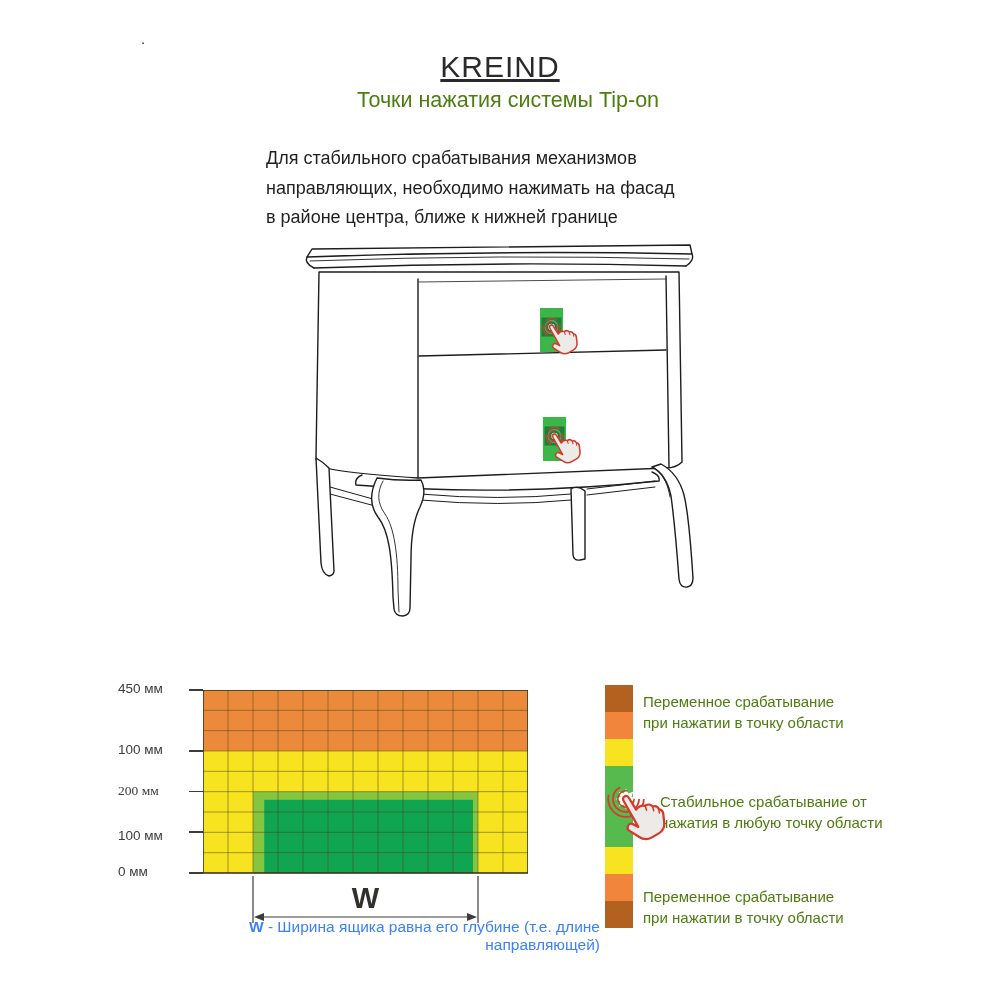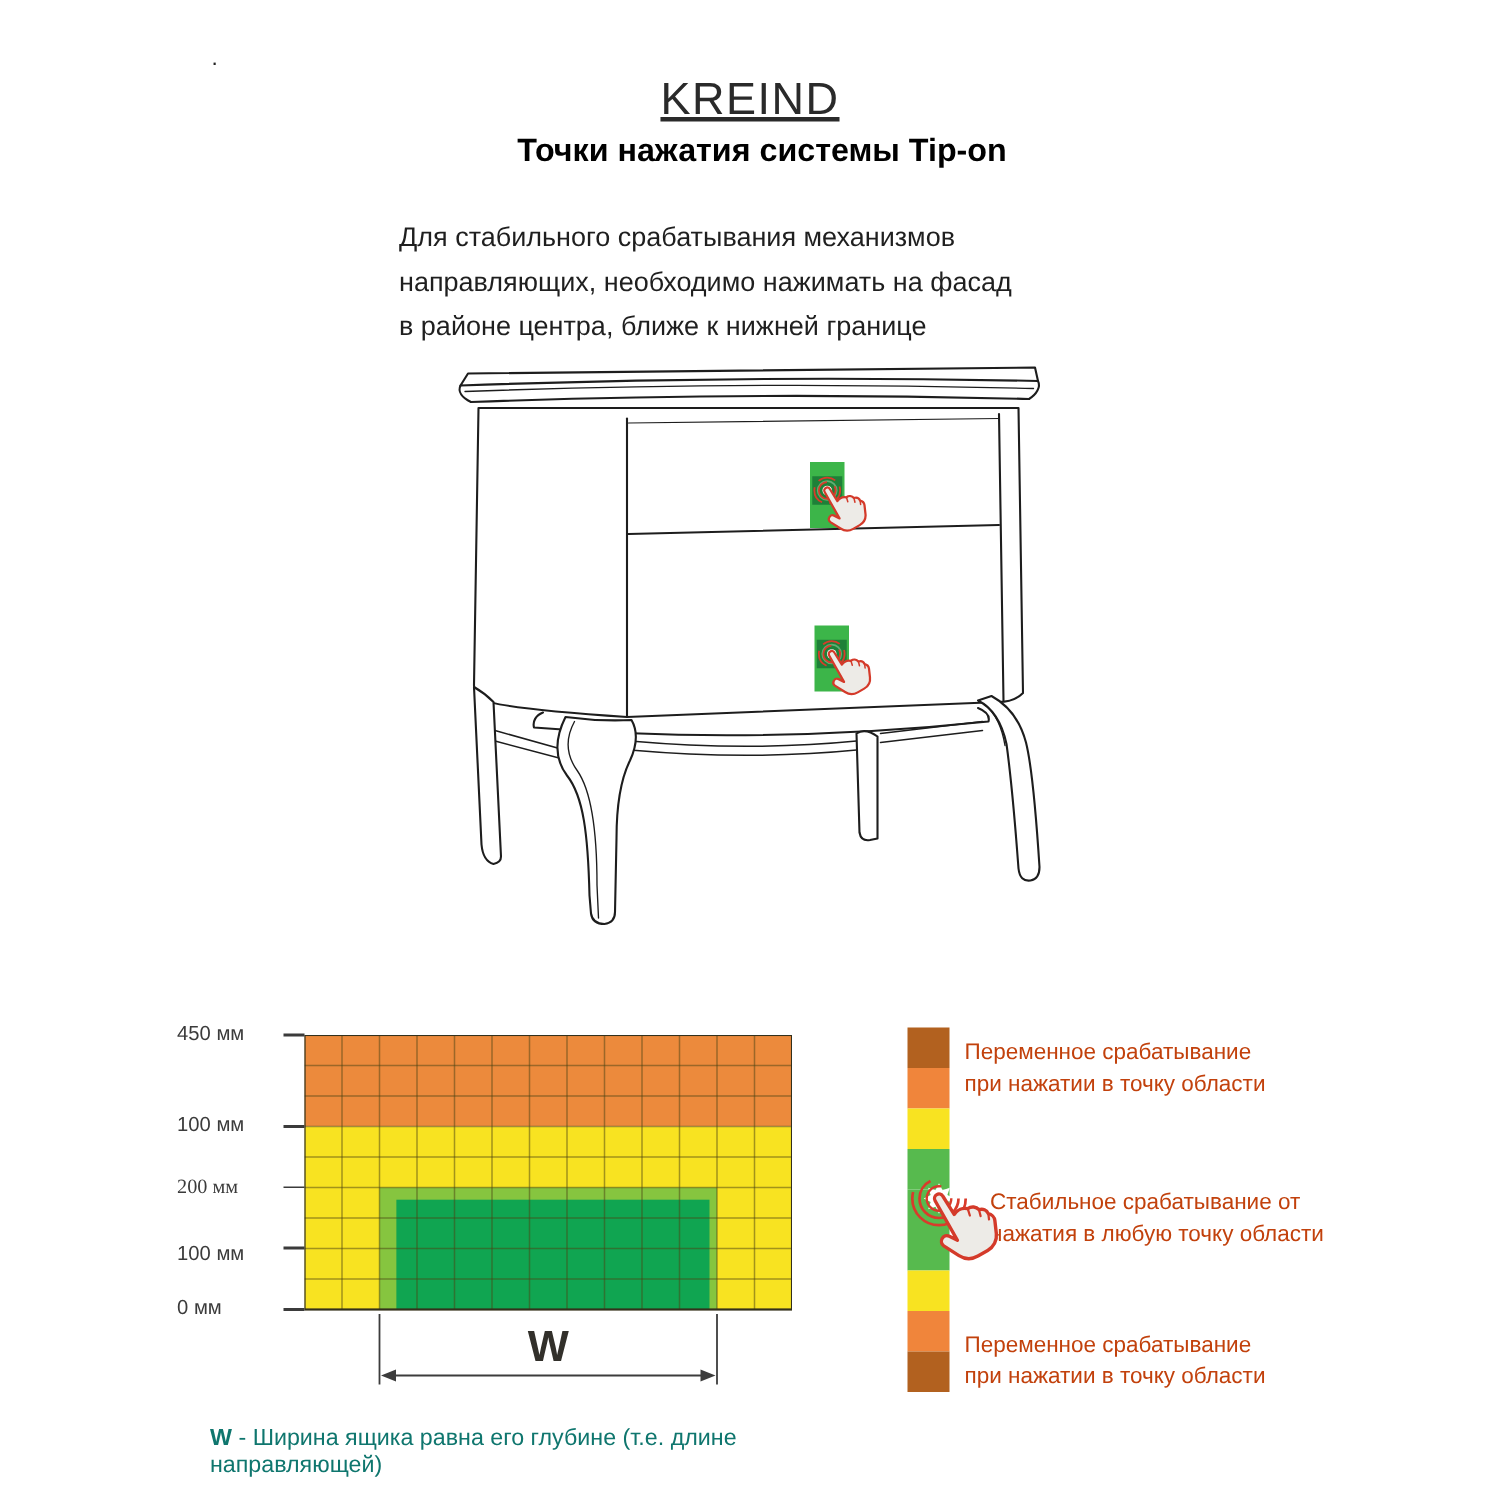--- a/index.html
+++ b/index.html
@@ -2,37 +2,37 @@
 <html><head>
 <meta charset="utf-8">
 <style>
   html,body{margin:0;padding:0;background:#fff;}
   #page{position:relative;width:1000px;height:1000px;background:#fff;overflow:hidden;
         font-family:"Liberation Sans","DejaVu Sans",sans-serif;color:#1f1f1f;}
   .abs{position:absolute;}
   #stray-dot{left:141px;top:30px;font-size:15px;color:#222;}
   #brand{left:0;right:0;top:50px;margin:0;text-align:center;font-size:30px;font-weight:400;
          letter-spacing:1px;color:#2a2a2a;text-decoration:underline;}
-  #subtitle{left:16px;right:0;top:88px;margin:0;text-align:center;font-size:21.5px;font-weight:700;color:#000000;}
+  #subtitle{left:16px;right:0;top:88px;margin:0;text-align:center;font-size:21.5px;font-weight:400;color:#4d7c0f;}
   #intro{left:262px;top:140px;width:520px;margin:4px;font-size:18px;line-height:29.5px;
          white-space:pre-line;color:#1f1f1f;}
   #art{left:0;top:0;width:1000px;height:1000px;pointer-events:none;}
   #grid-svg{left:203px;top:690px;}
   .gl{stroke:#4b4413;stroke-opacity:.5;stroke-width:1;}
   .gb{stroke:#33301c;stroke-width:1.4;fill:none;}
   .dim{stroke:#3c3c3c;stroke-width:1.2;}
   .dimhead{fill:#3c3c3c;stroke:none;}
   .axlab{position:absolute;left:118px;width:68px;text-align:left;font-size:13.5px;color:#3b3b3b;}
   .axtick{position:absolute;left:189px;width:14px;height:1.6px;background:#3b3b3b;}
   #w-label{left:253px;top:882px;width:225px;text-align:center;font-size:29px;font-weight:700;color:#32302b;}
-  #caption{left:140px;top:950px;width:460px;text-align:left;font-size:15.5px;color:#0f766e;}
+  #caption{left:140px;top:918px;width:460px;text-align:right;font-size:15.5px;color:#3b82f6;}
   #caption b{font-weight:700;}
   #legend-bar{left:605px;top:685px;width:28px;}
   #legend-bar .seg{width:28px;height:27px;}
-  .legend-entry{position:absolute;font-size:15px;line-height:21px;color:#c2410c;white-space:pre-line;}
+  .legend-entry{position:absolute;font-size:15px;line-height:21px;color:#4d7c0f;white-space:pre-line;}
   #legend-entry-0{left:643px;top:691px;width:330px;}
   #legend-entry-1{left:660px;top:791px;width:330px;}
   #legend-entry-2{left:643px;top:886px;width:330px;}
   .furn{stroke:#1d1d1d;stroke-width:1.4;stroke-linecap:round;stroke-linejoin:round;}
   .hand{fill:#edebe7;stroke:#d43a2a;stroke-width:1.5;stroke-linejoin:round;}
   .handline{stroke:#d43a2a;stroke-width:1;fill:none;stroke-linecap:round;}
   .ring{fill:none;stroke:#d93b2b;}
 </style>
 </head>
 <body>

